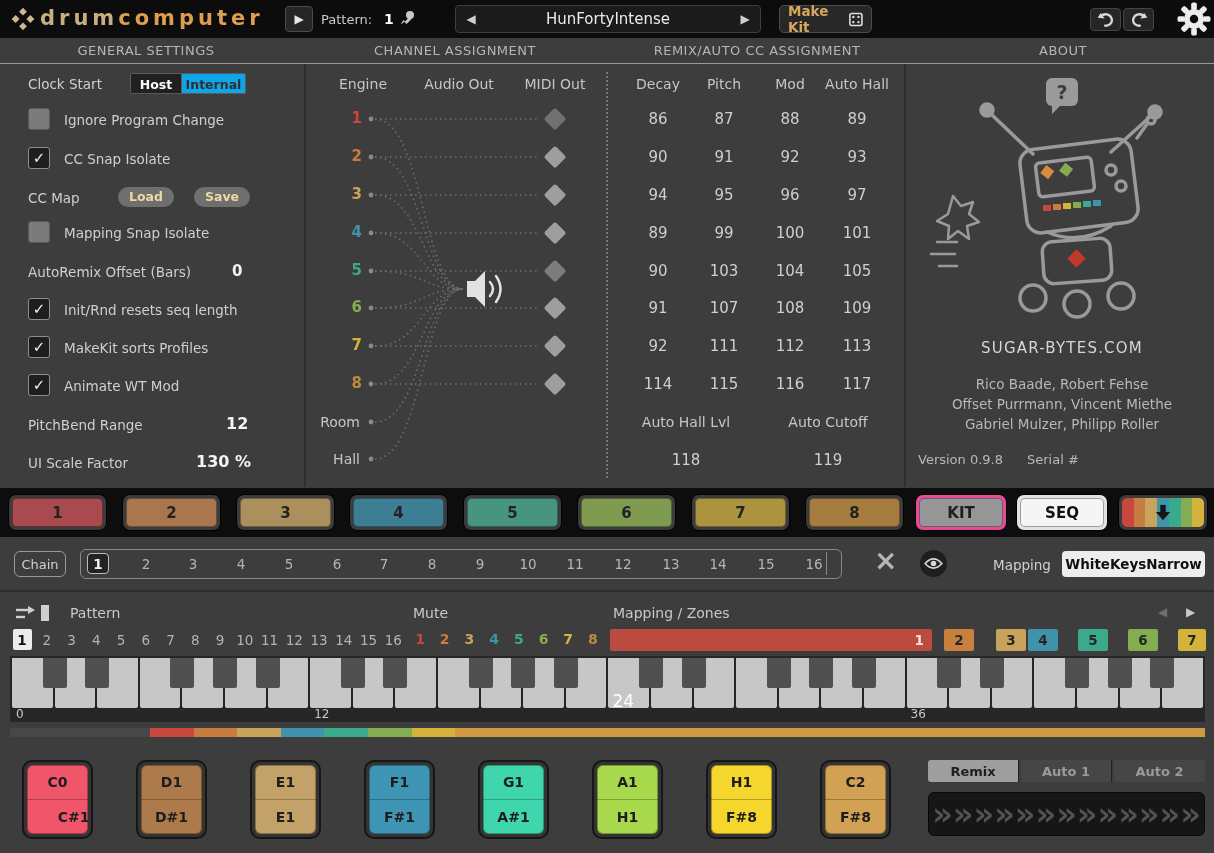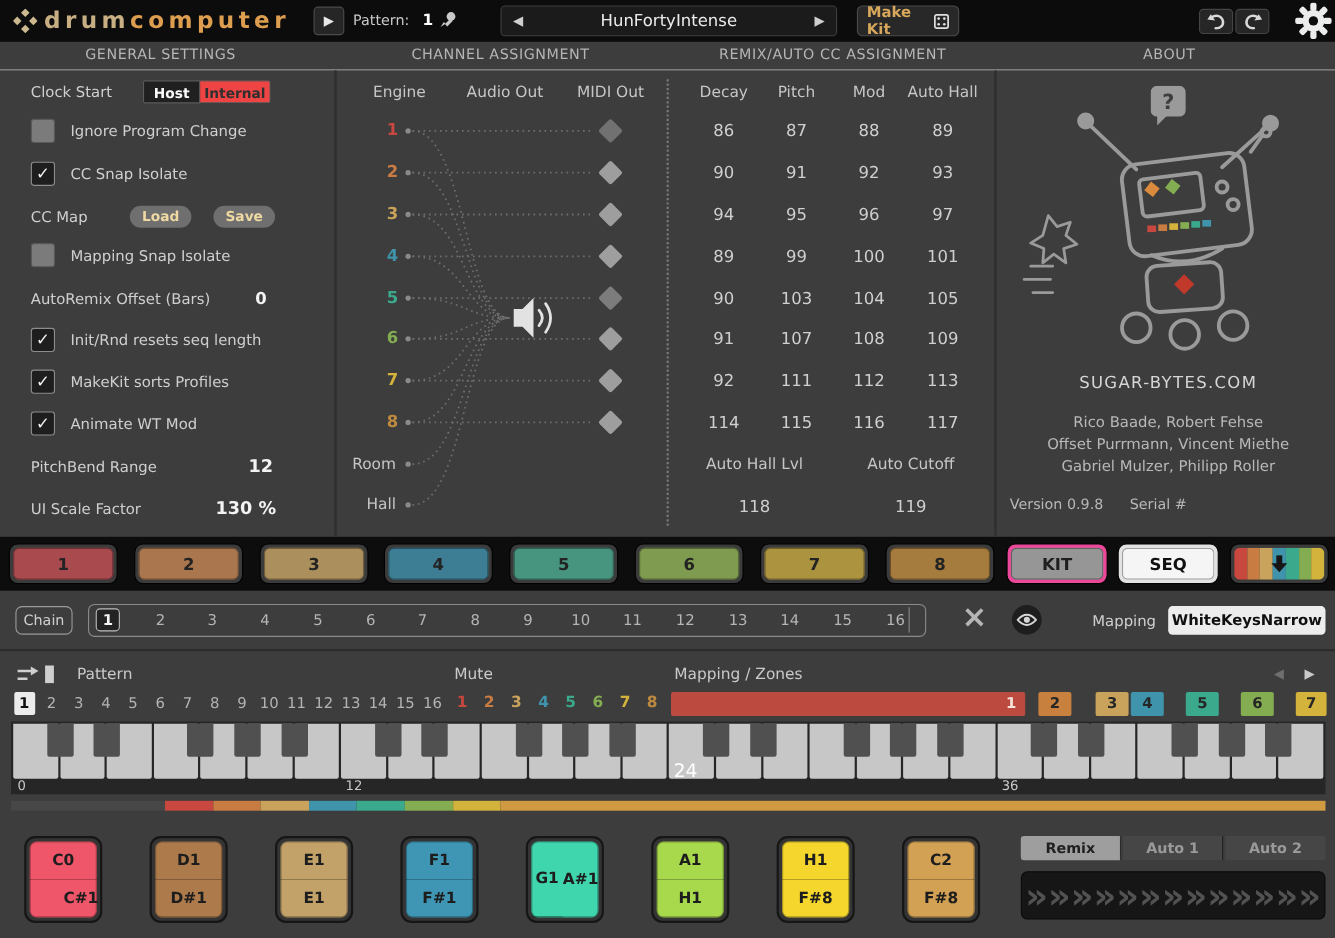--- a/index.html
+++ b/index.html
@@ -156,21 +156,21 @@
     <span class="tab" style="left:757px">REMIX/AUTO CC ASSIGNMENT</span>
     <span class="tab" style="left:1063px">ABOUT</span>
   </nav>
 
   <div class="vdiv" style="left:304px"></div>
   <div class="vdot" style="left:606px"></div>
   <div class="vdiv" style="left:904px"></div>
 
   <span class="gs-label" style="left:28px;top:76px">Clock Start</span>
   <div class="tg" style="left:130px;top:73px;width:52px;background:#202020;color:#fafafa;border:1px solid #5a5a5a;border-radius:2px 0 0 2px">Host</div>
-  <div class="tg" style="left:182px;top:73px;width:64px;background:#ef4444;color:#2f2f2f;border:1px solid #5a5a5a;border-left:none;border-radius:0 2px 2px 0">Internal</div>
+  <div class="tg" style="left:182px;top:73px;width:64px;background:#0ea5e9;color:#2f2f2f;border:1px solid #5a5a5a;border-left:none;border-radius:0 2px 2px 0">Internal</div>
 
   <div class="cb off" style="left:28px;top:108px"></div>
   <span class="gs-label" style="left:64px;top:112px">Ignore Program Change</span>
 
   <div class="cb on" style="left:28px;top:147px"></div>
   <span class="gs-label" style="left:64px;top:151px">CC Snap Isolate</span>
 
   <span class="gs-label" style="left:28px;top:190px">CC Map</span>
   <div class="pill" style="left:118px;top:187px">Load</div>
   <div class="pill" style="left:194px;top:187px">Save</div>
@@ -567,21 +567,21 @@
         <div style="flex: 1 1 0%; display: flex; align-items: center; justify-content: center; color: rgb(29, 29, 29); font-weight: bold; font-size: 14px;">E1</div>
       </div>
     </div>
     <div style="position: absolute; left: 364px; top: 760px; width: 71px; height: 79px; background: rgb(52, 52, 52); border: 2px solid rgb(22, 22, 22); border-radius: 10px; padding: 3px;">
       <div style="width: 100%; height: 100%; background: rgb(62, 150, 180); border-radius: 6px; display: flex; flex-direction: column; box-shadow: rgba(0, 0, 0, 0.3) 0px 0px 0px 1px inset;">
         <div style="flex: 1 1 0%; display: flex; align-items: center; justify-content: center; color: rgb(29, 29, 29); font-weight: bold; font-size: 14px; border-bottom: 1px solid rgba(0, 0, 0, 0.25);">F1</div>
         <div style="flex: 1 1 0%; display: flex; align-items: center; justify-content: center; color: rgb(29, 29, 29); font-weight: bold; font-size: 14px;">F#1</div>
       </div>
     </div>
     <div style="position: absolute; left: 478px; top: 760px; width: 71px; height: 79px; background: rgb(52, 52, 52); border: 2px solid rgb(22, 22, 22); border-radius: 10px; padding: 3px;">
-      <div style="width: 100%; height: 100%; background: rgb(63, 214, 174); border-radius: 6px; display: flex; flex-direction: row; box-shadow: rgba(0, 0, 0, 0.3) 0px 0px 0px 1px inset;">
+      <div style="width: 100%; height: 100%; background: rgb(63, 214, 174); border-radius: 6px; display: flex; flex-direction: column; box-shadow: rgba(0, 0, 0, 0.3) 0px 0px 0px 1px inset;">
         <div style="flex: 1 1 0%; display: flex; align-items: center; justify-content: center; color: rgb(29, 29, 29); font-weight: bold; font-size: 14px; border-bottom: 1px solid rgba(0, 0, 0, 0.25);">G1</div>
         <div style="flex: 1 1 0%; display: flex; align-items: center; justify-content: center; color: rgb(29, 29, 29); font-weight: bold; font-size: 14px;">A#1</div>
       </div>
     </div>
     <div style="position: absolute; left: 592px; top: 760px; width: 71px; height: 79px; background: rgb(52, 52, 52); border: 2px solid rgb(22, 22, 22); border-radius: 10px; padding: 3px;">
       <div style="width: 100%; height: 100%; background: rgb(168, 216, 75); border-radius: 6px; display: flex; flex-direction: column; box-shadow: rgba(0, 0, 0, 0.3) 0px 0px 0px 1px inset;">
         <div style="flex: 1 1 0%; display: flex; align-items: center; justify-content: center; color: rgb(29, 29, 29); font-weight: bold; font-size: 14px; border-bottom: 1px solid rgba(0, 0, 0, 0.25);">A1</div>
         <div style="flex: 1 1 0%; display: flex; align-items: center; justify-content: center; color: rgb(29, 29, 29); font-weight: bold; font-size: 14px;">H1</div>
       </div>
     </div>

